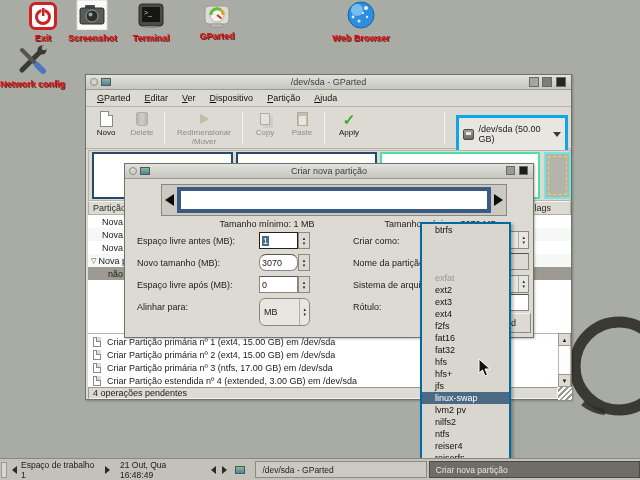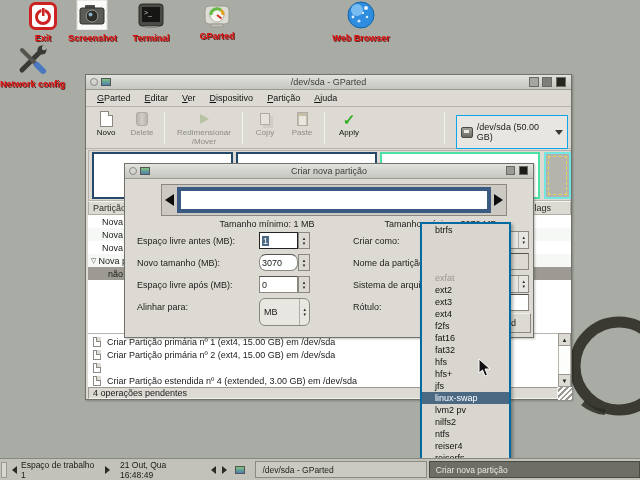--- a/index.html
+++ b/index.html
@@ -29,21 +29,21 @@
   .paper{width:13px;height:16px;background:#fff;border:1px solid #8a8a82;position:relative;}
   .paper.small{width:8px;height:10px;}
   .paper::after{content:"";position:absolute;right:-1px;top:-1px;width:4px;height:4px;background:#dcdad2;border-left:1px solid #8a8a82;border-bottom:1px solid #8a8a82;}
   .trash{width:12px;height:14px;background:linear-gradient(90deg,#9a9890,#c6c4bc,#9a9890);border:1px solid #8a8880;border-radius:2px 2px 3px 3px;}
   .trash.dim,.dim{opacity:.55;}
   .arrow-resize{width:0;height:0;border-top:5px solid transparent;border-bottom:5px solid transparent;border-left:9px solid #9ab07f;}
   .copy2{width:10px;height:12px;background:#eceae4;border:1px solid #8a8880;box-shadow:3px 3px 0 #c6c4bc;}
   .clipb{width:11px;height:14px;background:#b8a684;border:1px solid #8a8880;}
   .clipb::after{content:"";display:block;margin:3px auto 0;width:7px;height:9px;background:#f2f0ea;}
   .applycheck{font-size:15px;font-weight:bold;color:#2fae24;line-height:15px;}
-  .devcombo{position:absolute;border:1px solid #0ea5e9;background:#e8e6e0;display:flex;align-items:center;padding:16px 4px;font-size:9px;}
+  .devcombo{position:absolute;border:3px solid #0ea5e9;background:#e8e6e0;display:flex;align-items:center;padding:16px 4px;font-size:9px;}
   .drive-ico{width:13px;height:11px;background:linear-gradient(#a2a29a,#6a6a62);border:1px solid #4a4a44;border-radius:2px;margin-right:4px;position:relative;}
   .drive-ico::after{content:"";position:absolute;left:2px;top:2px;width:5px;height:3px;background:#e8e8e2;}
   .combo-arrow{width:0;height:0;border-left:4px solid transparent;border-right:4px solid transparent;border-top:5px solid #3a3a34;margin-left:6px;}
   
   .pbar{position:absolute;background:#fff;}
   .pbar.b-ext4{border:2px solid #25496b;}
   .pbar.b-ntfs{border:2px solid #4be0a4;}
   .pbar.b-extended{border:2px solid #73e6e2;background:#b4b4ac;}
   .pbar .seldash{position:absolute;inset:2px;border:1px dashed #e6d75a;}
   
@@ -272,20 +272,21 @@
       <div class="oprow" style="left:0;top:1px;width:470px;height:13px;">
         <div class="paper small"></div>
         <span>Criar Partição primária nº 1 (ext4, 15.00 GB) em /dev/sda</span>
       </div>
       <div class="oprow" style="left:0;top:14px;width:470px;height:13px;">
         <div class="paper small"></div>
         <span>Criar Partição primária nº 2 (ext4, 15.00 GB) em /dev/sda</span>
       </div>
       <div class="oprow" style="left:0;top:27px;width:470px;height:13px;">
         <div class="paper small"></div>
+        <span>Criar Partição primária nº 3 (ntfs, 17.00 GB) em /dev/sda</span>
       </div>
       <div class="oprow" style="left:0;top:40px;width:470px;height:13px;">
         <div class="paper small"></div>
         <span>Criar Partição estendida nº 4 (extended, 3.00 GB) em /dev/sda</span>
       </div>
     </div>
 
     <div class="scrollchan" style="left:472px;top:258px;height:54px;"></div>
     <div class="scrollbtn" style="left:472px;top:258px;">
         <span>▲</span>

